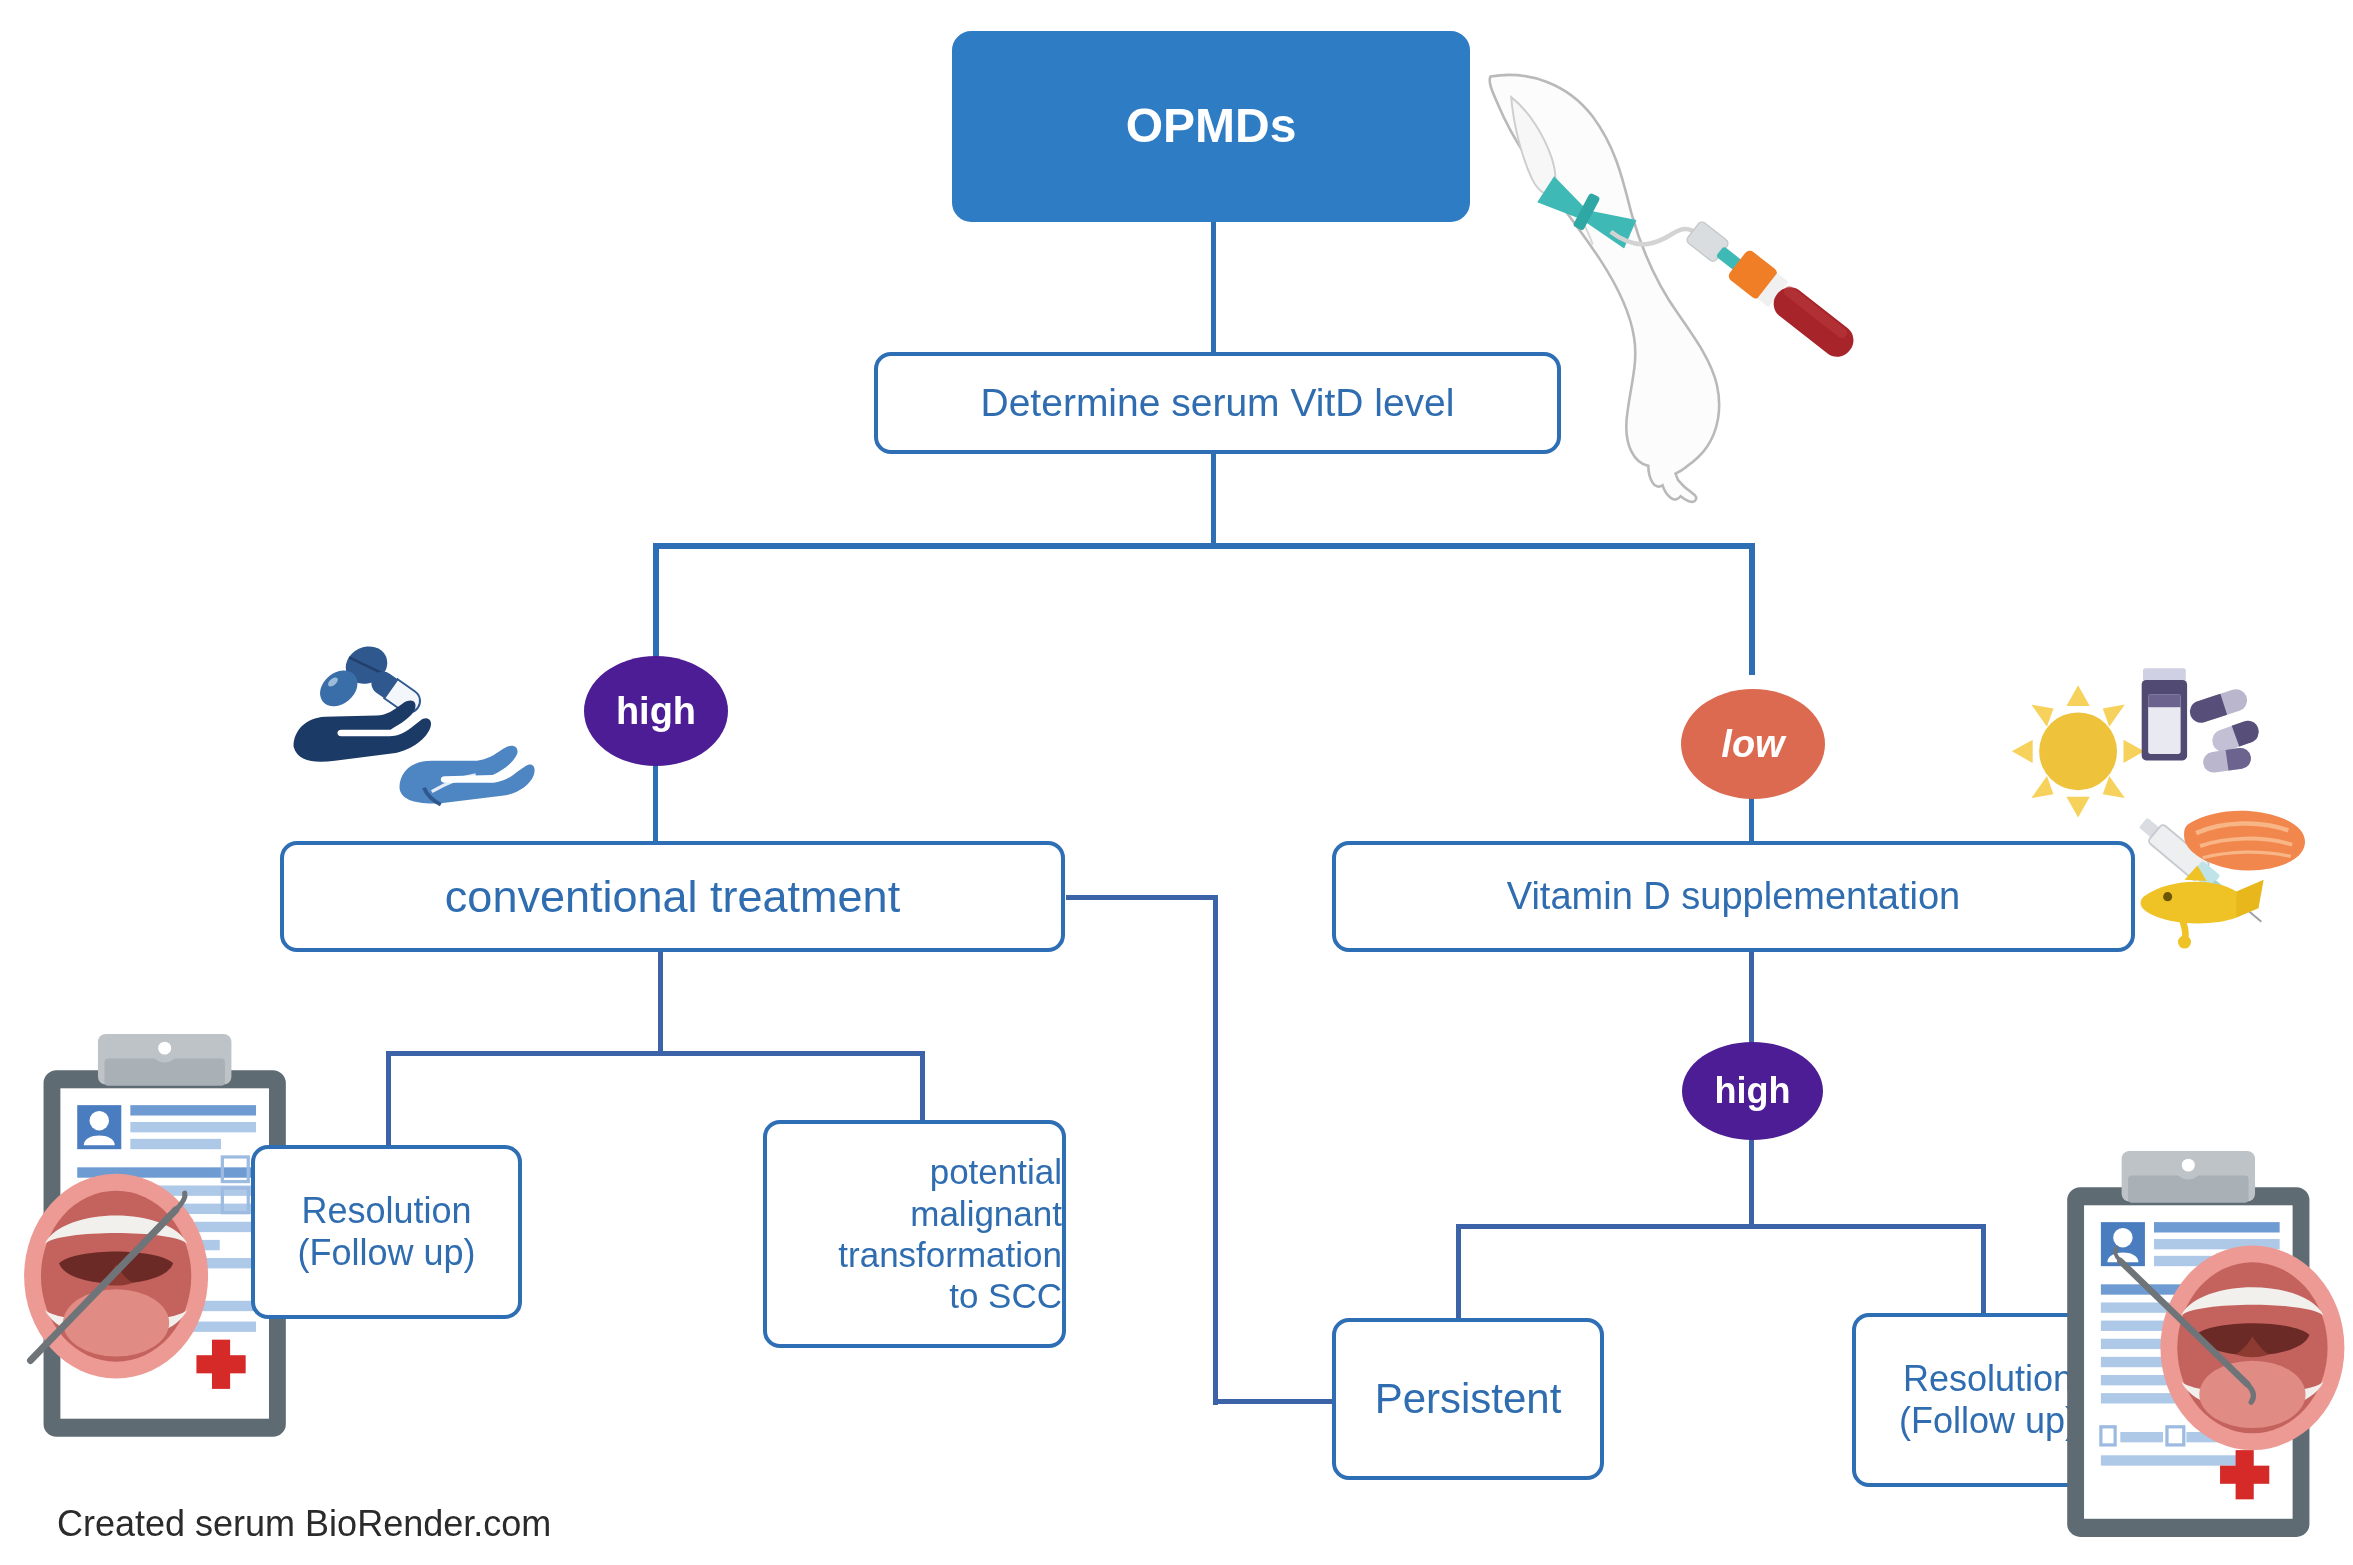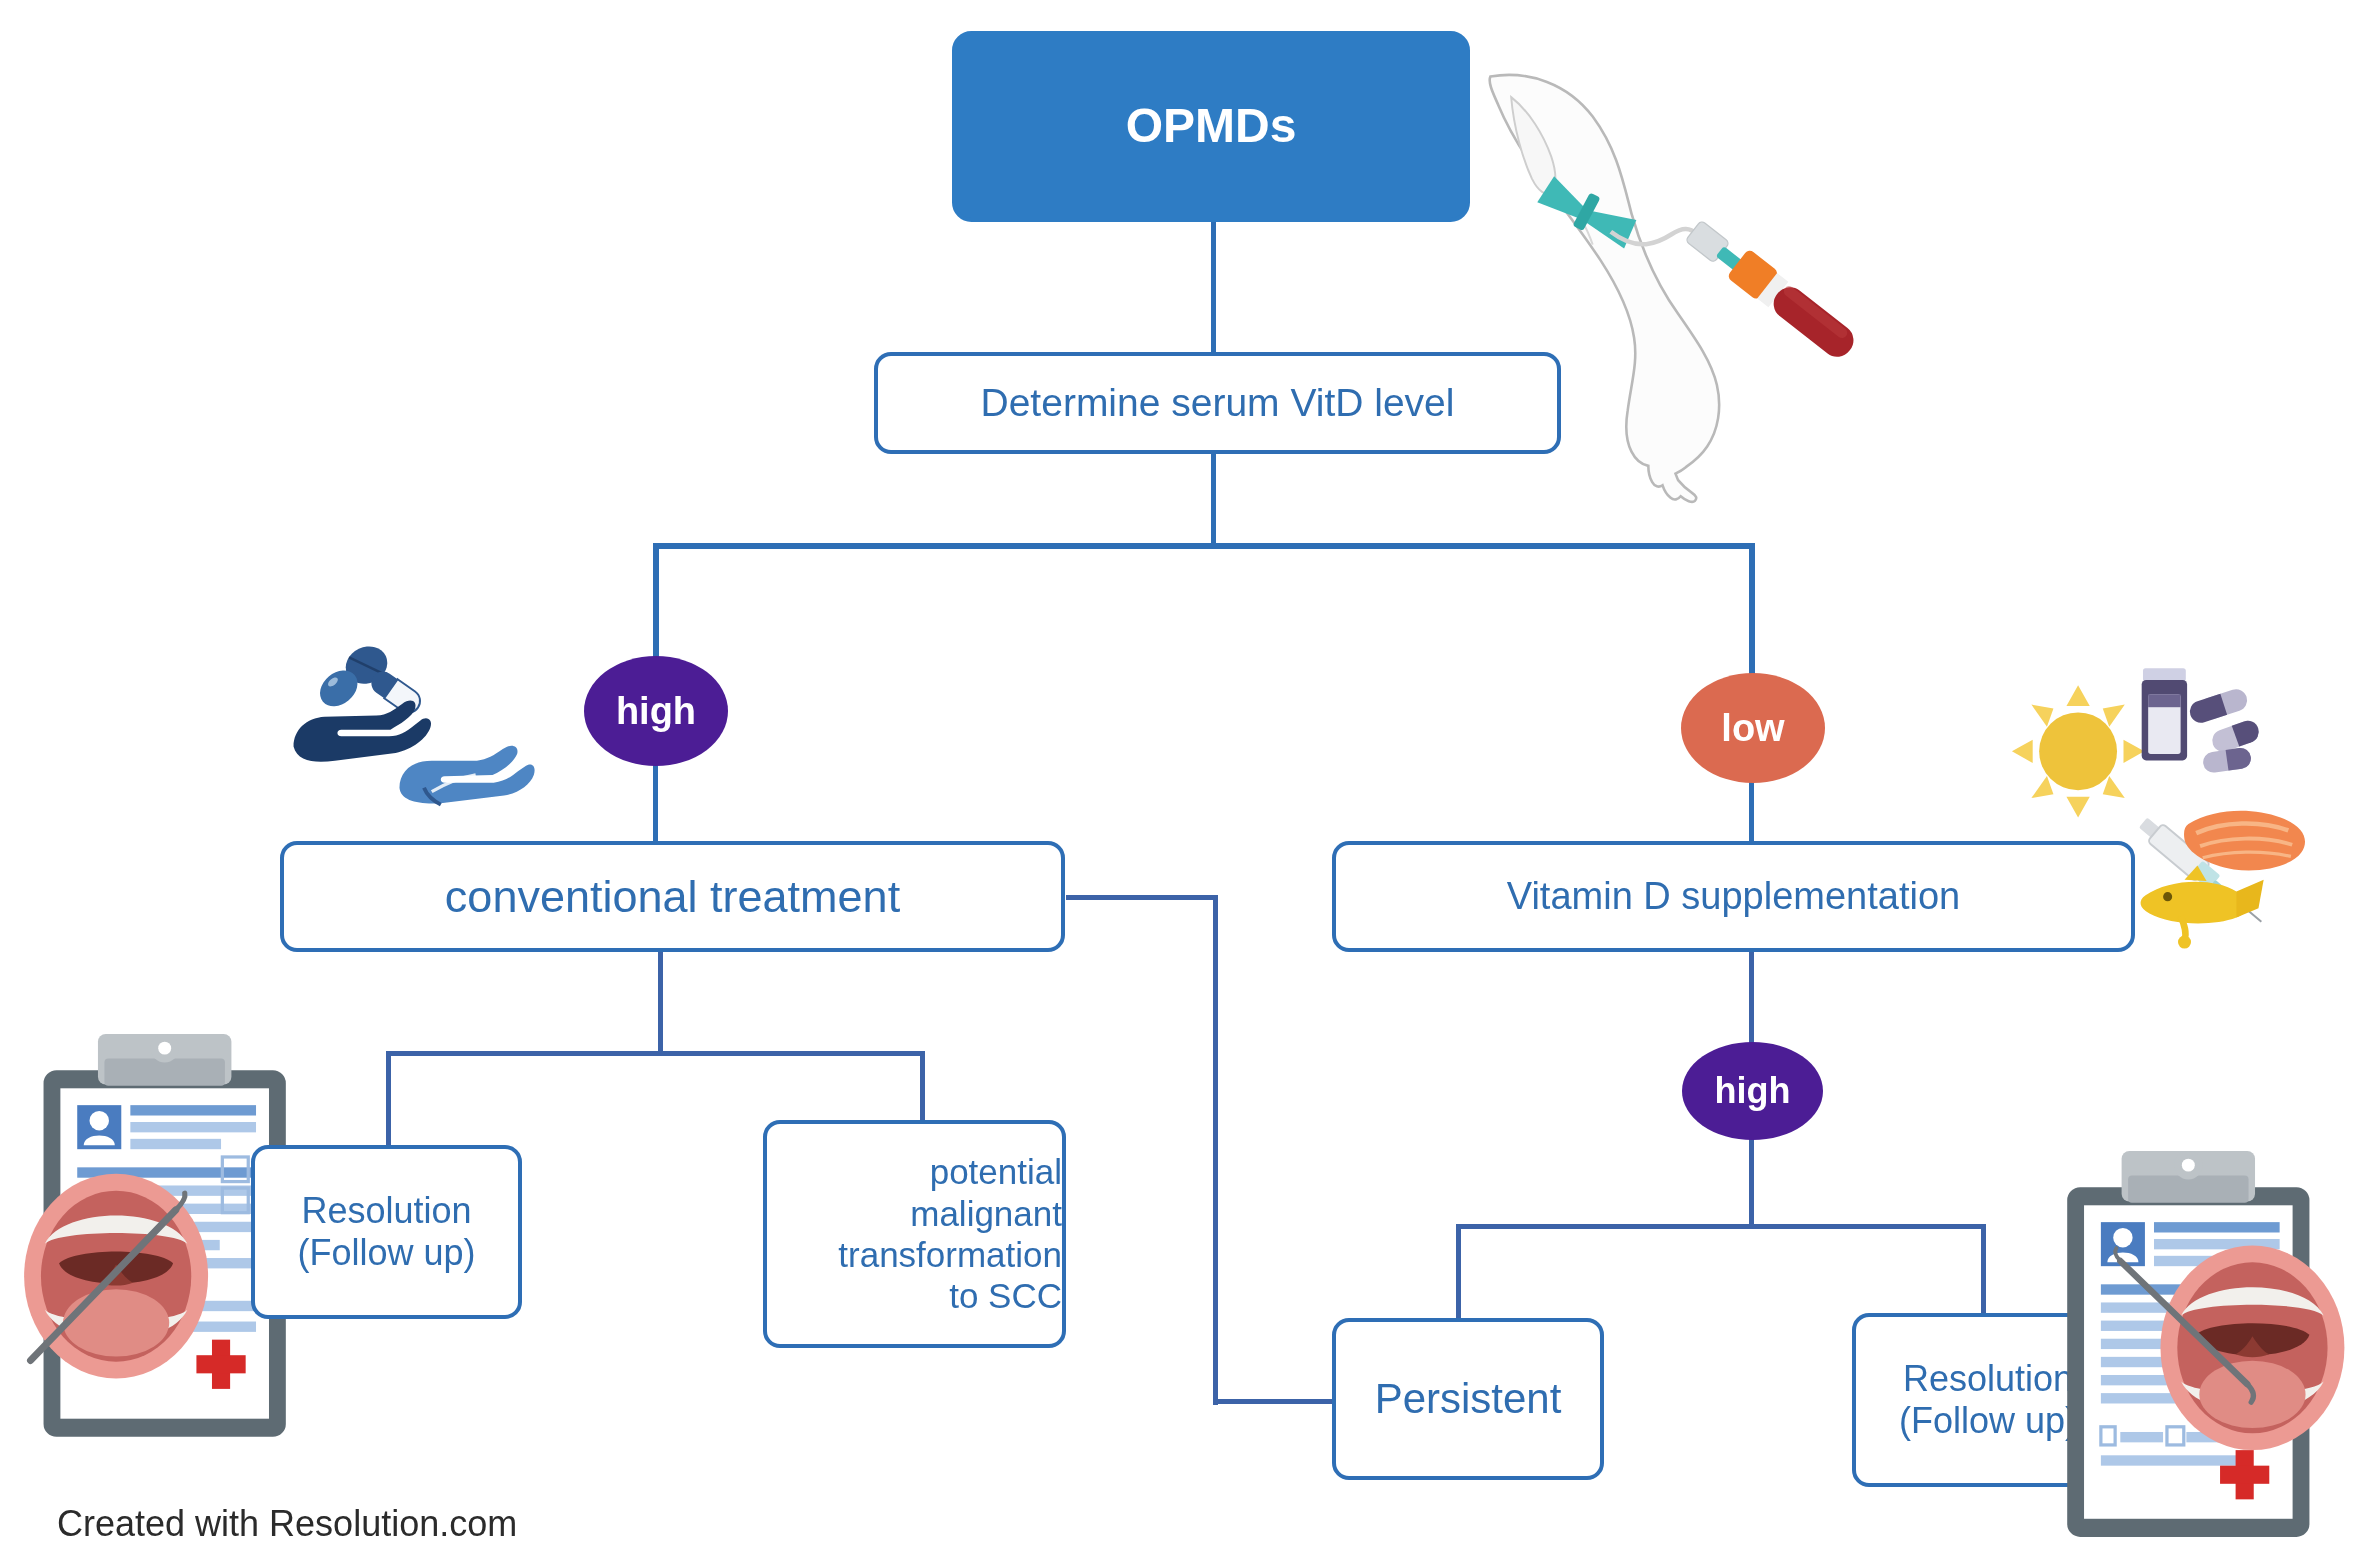--- a/index.html
+++ b/index.html
@@ -286,21 +286,21 @@
       <path d="M122 176 C114 168 112 162 116 156" stroke="#6F7479" stroke-width="6" fill="none" stroke-linecap="round"></path>
     </svg>
   </div>
 
   <div class="node root" style="left:952px;top:31px;width:518px;height:191px;font-size:48px;">OPMDs</div>
 
   <div class="node" style="left:874px;top:352px;width:687px;height:102px;font-size:39px;">Determine serum VitD level</div>
 
   <div class="badge high" style="left:584px;top:656px;width:144px;height:110px;font-size:38px;">high</div>
 
-  <div class="badge low" style="left:1681px;top:673px;width:144px;height:110px;font-size:38px;">low</div>
+  <div class="badge low" style="left:1681px;top:689px;width:144px;height:110px;font-size:38px;font-style:italic;">low</div>
 
   <div class="node" style="left:280px;top:841px;width:785px;height:111px;font-size:45px;">conventional treatment</div>
 
   <div class="node" style="left:1332px;top:841px;width:803px;height:111px;font-size:38px;">Vitamin D supplementation</div>
 
   <div class="badge high" style="left:1682px;top:1042px;width:141px;height:98px;font-size:36px;">high</div>
 
   <div class="node" style="left:251px;top:1145px;width:271px;height:174px;font-size:36px;flex-direction:column;">
     <span>Resolution</span>
     <span>(Follow up)</span>
@@ -313,16 +313,16 @@
     <span>to SCC</span>
   </div>
 
   <div class="node" style="left:1332px;top:1318px;width:272px;height:162px;font-size:42px;">Persistent</div>
 
   <div class="node" style="left:1852px;top:1313px;width:272px;height:174px;font-size:36px;flex-direction:column;">
     <span>Resolution</span>
     <span>(Follow up)</span>
   </div>
 
-  <div class="credit" style="left:57px;top:1503px;font-size:36px;">Created with Resolution.com</div>
+  <div class="credit" style="left:57px;top:1503px;font-size:36px;">Created serum BioRender.com</div>
 
 </div>
 
 
 </body></html>

